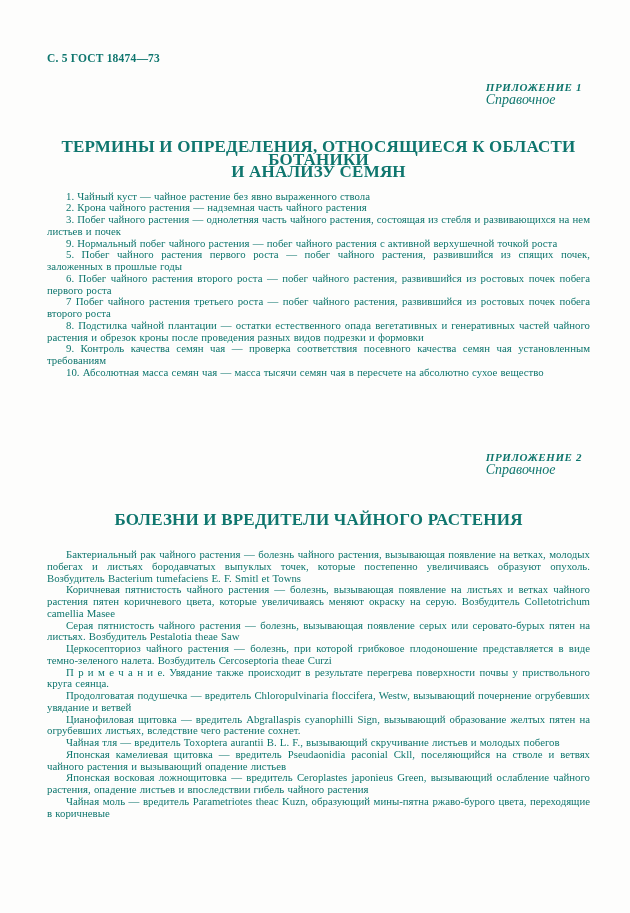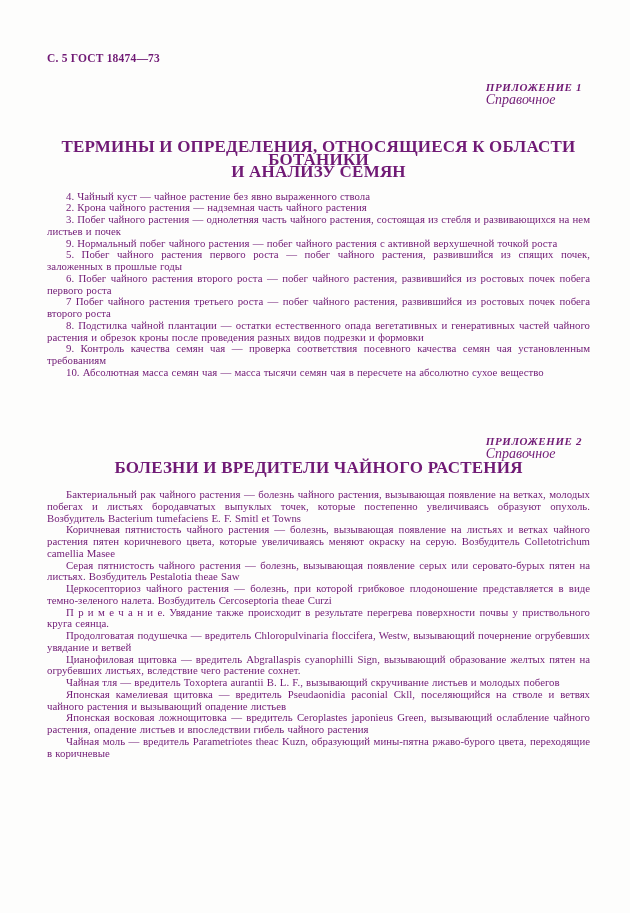--- a/index.html
+++ b/index.html
@@ -5,31 +5,31 @@
   html, body { margin: 0; padding: 0; background: #e8e8e8; }
   .page {
     position: relative;
     width: 630px;
     height: 913px;
     margin: 0 auto;
     background: #fdfdfc;
     box-sizing: border-box;
     padding: 52px 40px 0 47px;
     font-family: "Liberation Serif", "DejaVu Serif", serif;
-    color: #701a75;
+    color: #0f766e;
     overflow: hidden;
   }
   .doc-header {
     font-weight: 700;
     font-size: 11.5px;
     letter-spacing: 0.2px;
   }
   .appendix-align { text-align: right; }
   .app1 { margin-top: 17px; }
-  .app2 { margin-top: 56px; font-family: Liberation Serif, serif; }
+  .app2 { margin-top: 72px; font-family: Liberation Serif, serif; }
   .appendix-box {
     display: inline-block;
     text-align: left;
     margin-right: 8px;
   }
   .appendix-label {
     font-style: italic;
     font-weight: 700;
     font-size: 11px;
     line-height: 13px;
@@ -41,23 +41,23 @@
     line-height: 12px;
   }
   .title {
     text-align: center;
     font-weight: 700;
     font-size: 17px;
     line-height: 12.5px;
     letter-spacing: 0.2px;
   }
   .title1 { margin-top: 33px; }
-  .title2 { }
+  .title2 { margin-top: 36px; }
   .list1 { margin-top: 12px; }
-  .list2 { margin-top: 15px; }
+  .list2 { margin-top: 23px; }
   .para {
     margin: 0;
     text-indent: 19px;
     text-align: justify;
     font-size: 10.8px;
     line-height: 11.75px;
     word-spacing: 0.5px;
   }
 </style>
 </head>
@@ -73,21 +73,21 @@
       <div class="appendix-sub">Справочное</div>
     </div>
   </div>
 
   <div class="title title1">
     <div>ТЕРМИНЫ И ОПРЕДЕЛЕНИЯ, ОТНОСЯЩИЕСЯ К ОБЛАСТИ БОТАНИКИ</div>
     <div>И АНАЛИЗУ СЕМЯН</div>
   </div>
 
   <div class="list1">
-      <p class="para"><span>4. Чайный куст — чайное растение без явно выраженного ствола</span></p>
+      <p class="para"><span>1. Чайный куст — чайное растение без явно выраженного ствола</span></p>
       <p class="para"><span>2. Крона чайного растения — надземная часть чайного растения</span></p>
       <p class="para"><span>3. Побег чайного растения — однолетняя часть чайного растения, состоящая из стебля и развивающихся на нем листьев и почек</span></p>
       <p class="para"><span>9. Нормальный побег чайного растения — побег чайного растения с активной верхушечной точкой роста</span></p>
       <p class="para"><span>5. Побег чайного растения первого роста — побег чайного растения, развившийся из спящих почек, заложенных в прошлые годы</span></p>
       <p class="para"><span>6. Побег чайного растения второго роста — побег чайного растения, развившийся из ростовых почек побега первого роста</span></p>
       <p class="para"><span>7 Побег чайного растения третьего роста — побег чайного растения, развившийся из ростовых почек побега второго роста</span></p>
       <p class="para"><span>8. Подстилка чайной плантации — остатки естественного опада вегетативных и генеративных частей чайного растения и обрезок кроны после проведения разных видов подрезки и формовки</span></p>
       <p class="para"><span>9. Контроль качества семян чая — проверка соответствия посевного качества семян чая установленным требованиям</span></p>
       <p class="para"><span>10. Абсолютная масса семян чая — масса тысячи семян чая в пересчете на абсолютно сухое вещество</span></p>
     </div>

